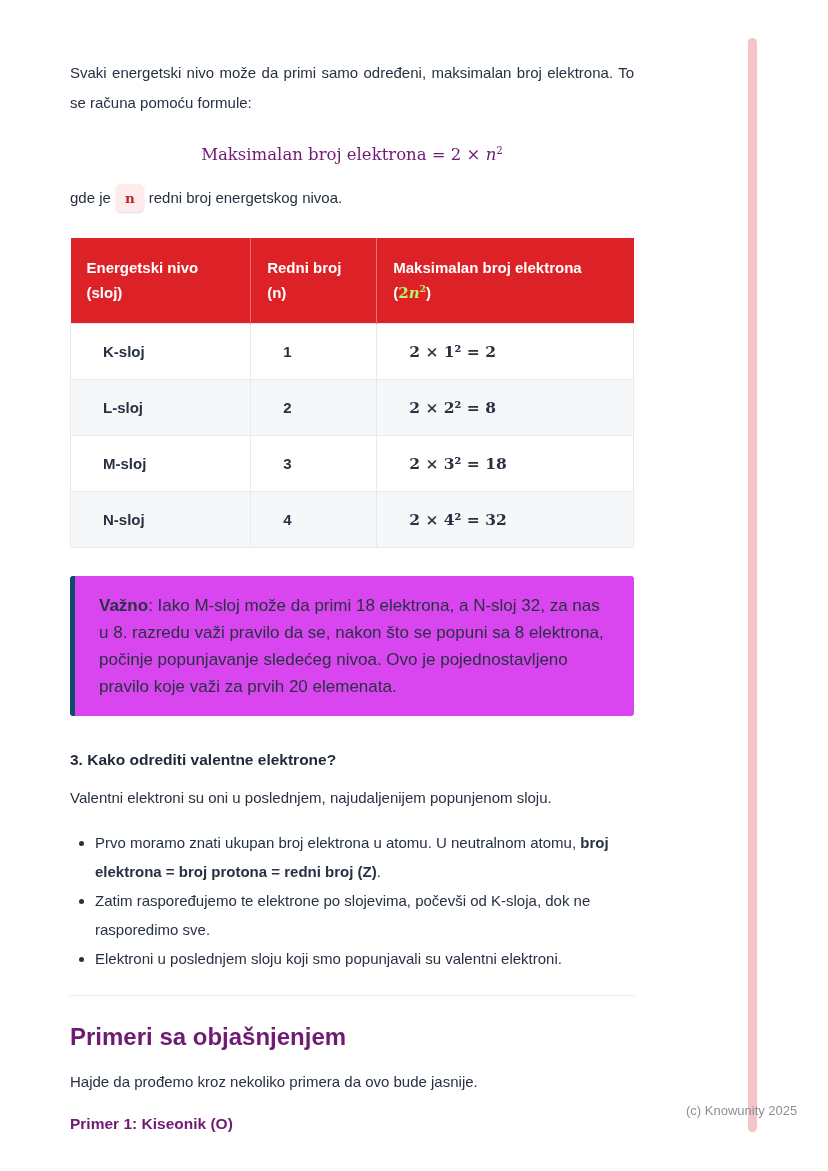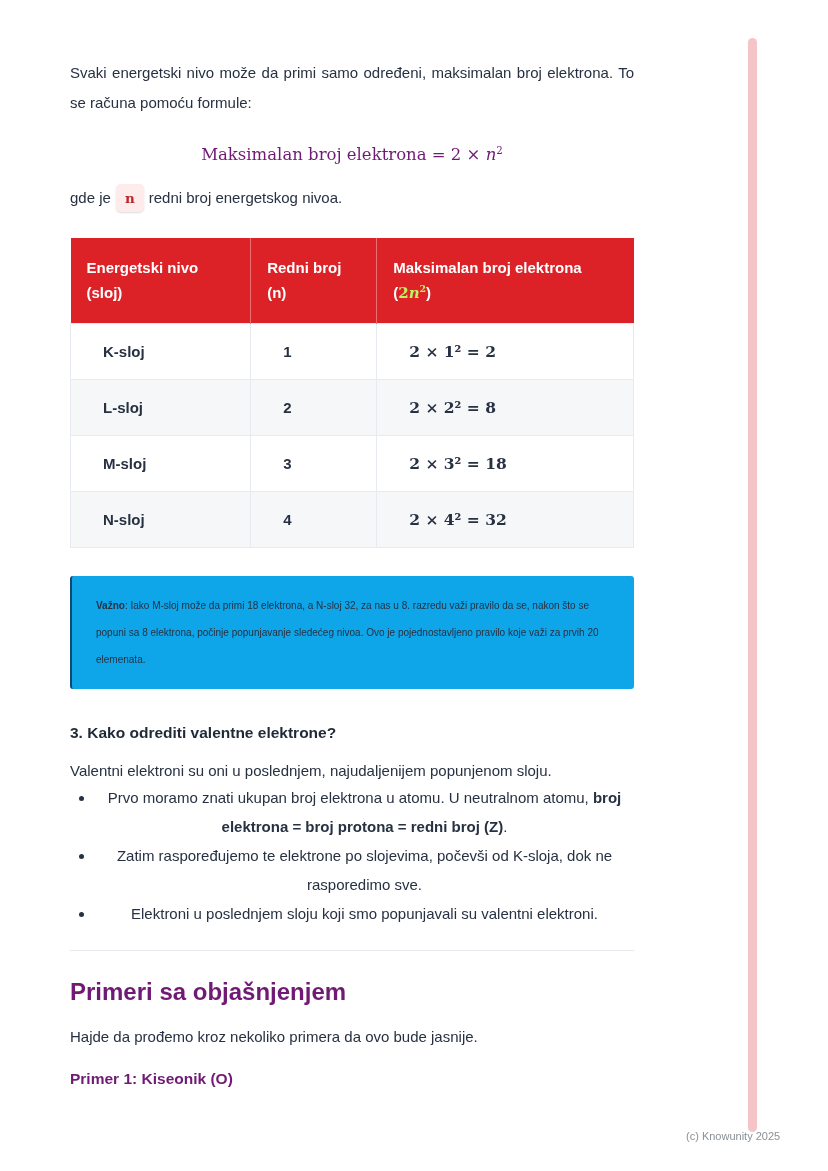--- a/index.html
+++ b/index.html
@@ -67,32 +67,32 @@
     font-weight:bold;
   }
   table.energy tbody tr:nth-child(even) td { background:#f6f7f9; }
   .col1 { width:32%; } .col2 { width:22.4%; } .col3 { width:45.6%; }
   .math { font-family:"DejaVu Serif", serif; font-size:15.5px; }
   .math .mvar { font-style:italic; }
   th .math { font-size:15px; color:#bef264; }
 
   .callout {
     margin-top:28px;
-    background:#0ea5e9;
-    border-left:2px solid #0c4a6e;
+    background:#d946ef;
+    border-left:5px solid #0c4a6e;
     border-radius:3px;
     padding:16px 24px;
-    font-size:10px;
+    font-size:17px;
     line-height:27px;
   }
 
   h3.sub { margin-top:32px; font-size:15.5px; font-weight:bold; line-height:24px; color:#1f2937; }
   .after-h3 { margin-top:14px; line-height:24px; }
 
-  ul.bullets { padding-left:25px;text-align:center; }
+  ul.bullets { margin-top:18px; padding-left:25px; }
   ul.bullets li { font-size:15px; line-height:29px; }
 
   hr.divider { margin-top:22px; border:none; border-top:1px solid #e7eaef; height:0; }
 
   h2.examples {
     margin-top:26px;
     font-size:24px;
     font-weight:bold;
     color:#701a75;
     line-height:30px;
@@ -106,22 +106,22 @@
     top:38px;
     width:9px;
     height:1094px;
     background:#f5c4c7;
     border-radius:5px;
     z-index:1;
   }
   .watermark {
     position:absolute;
     left:686px;
-    top:1130px;
-    font-size:11px;
+    top:1103px;
+    font-size:13px;
     color:#8a9097;
     z-index:2;
     white-space:nowrap;
   }
 </style>
 </head>
 <body>
 
 <div class="stripe"></div>
 

